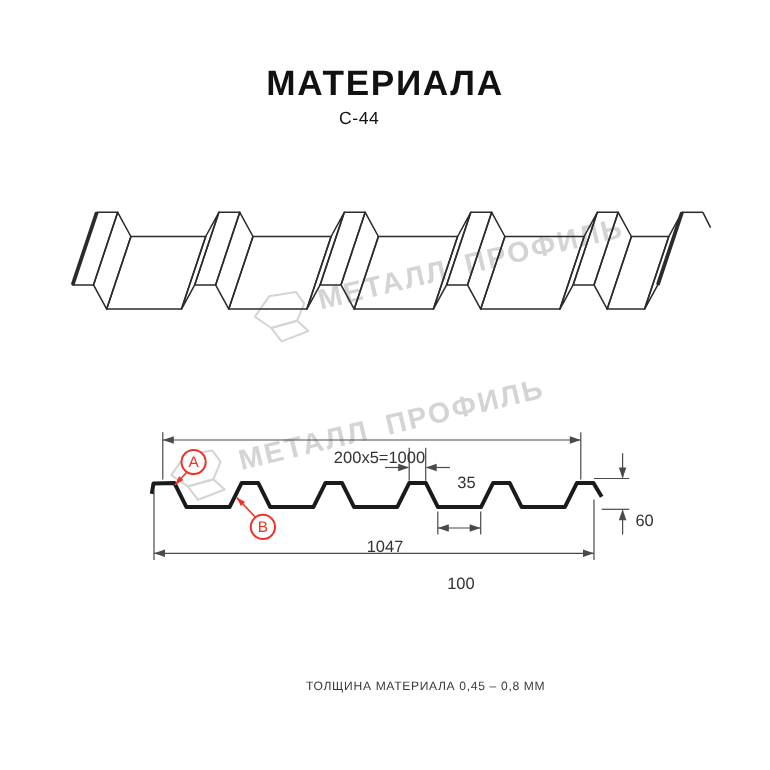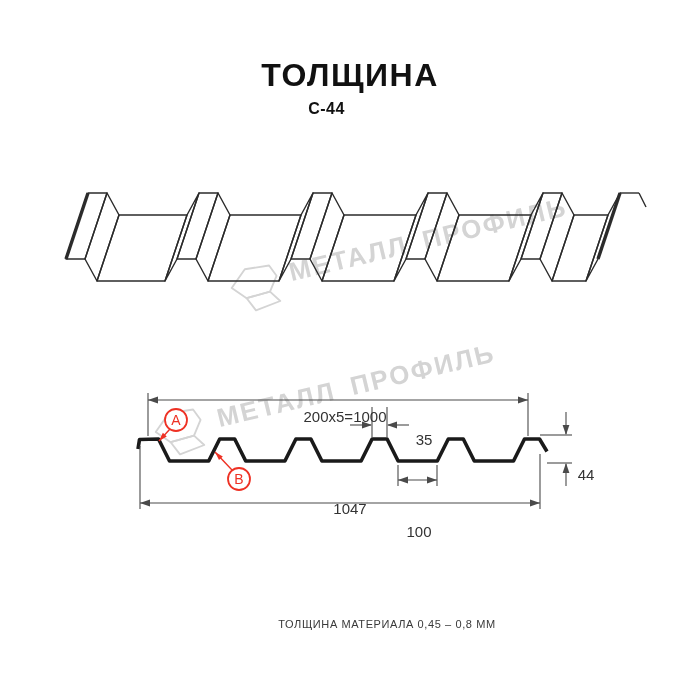--- a/index.html
+++ b/index.html
@@ -2,21 +2,21 @@
 <html><head>
 <meta charset="utf-8">
 <style>
   html,body{margin:0;padding:0;background:#fff;}
   #stage{position:relative;width:700px;height:700px;background:#ffffff;overflow:hidden;
          font-family:"Liberation Sans", sans-serif;}
   .abs{position:absolute;}
   .page-title{left:0;top:57px;width:700px;text-align:center;
     font-size:32px;font-weight:900;letter-spacing:1.5px;color:#111;}
   .page-subtitle{left:0;top:100px;width:653px;text-align:center;
-    font-size:16px;font-weight:700;letter-spacing:0.5px;color:#111;}
+    font-size:16px;font-weight:400;letter-spacing:0.5px;color:#111;}
   .footer-note{left:0;top:618px;width:700px;text-align:center;
     font-size:11px;font-weight:500;letter-spacing:0.6px;color:#3a3a3a;padding-left:37px;}
   .wm-text{color:#d4d4d4;font-size:26px;font-weight:700;letter-spacing:2px;word-spacing:7px;
     white-space:nowrap;transform:rotate(-13.5deg);transform-origin:0 0;}
   .dim-label{transform:translate(-50%,-50%);font-size:15px;color:#333;white-space:nowrap;margin-top:24px;}
   .callout-letter{transform:translate(-50%,-52%);font-size:14px;font-weight:500;color:#ee3124;}
   svg{position:absolute;left:0;top:0;}
 </style>
 </head>
 <body>
@@ -101,26 +101,26 @@
           <circle cx="176" cy="420" r="11"></circle>
           <circle cx="239" cy="479" r="11"></circle>
           <line x1="170" y1="429" x2="159" y2="441" stroke-width="1.4"></line>
           <polygon points="159,441 162.84930405333074,432.86471522901553 166.77049504269166,436.4591403025964" fill="#ee3124" stroke="none"></polygon>
           <line x1="232" y1="470" x2="215" y2="452" stroke-width="1.4"></line>
           <polygon points="215,452 222.8372323317765,456.42467957910594 218.9699849442099,460.07707988958555" fill="#ee3124" stroke="none"></polygon>
         </g>
       </g>
     </svg>
 
-  <div class="abs page-title">ТОЛЩИНА</div>
+  <div class="abs page-title">МАТЕРИАЛА</div>
   <div class="abs page-subtitle">С-44</div>
 
   <div class="abs dim-label" style="left:345px;top:392px;">200x5=1000</div>
   <div class="abs dim-label" style="left:424px;top:415px;">35</div>
-  <div class="abs dim-label" style="left:586px;top:450px;">44</div>
+  <div class="abs dim-label" style="left:586px;top:450px;">60</div>
   <div class="abs dim-label" style="left:419px;top:507px;">100</div>
-  <div class="abs dim-label" style="left:350px;top:484px;">1047</div>
+  <div class="abs dim-label" style="left:350px;top:473px;">1047</div>
 
   <div class="abs callout-letter" style="left:176px;top:420px;">A</div>
   <div class="abs callout-letter" style="left:239px;top:479px;">B</div>
 
   <div class="abs footer-note">ТОЛЩИНА МАТЕРИАЛА 0,45 – 0,8 ММ</div>
 </div>
 
 </body></html>

